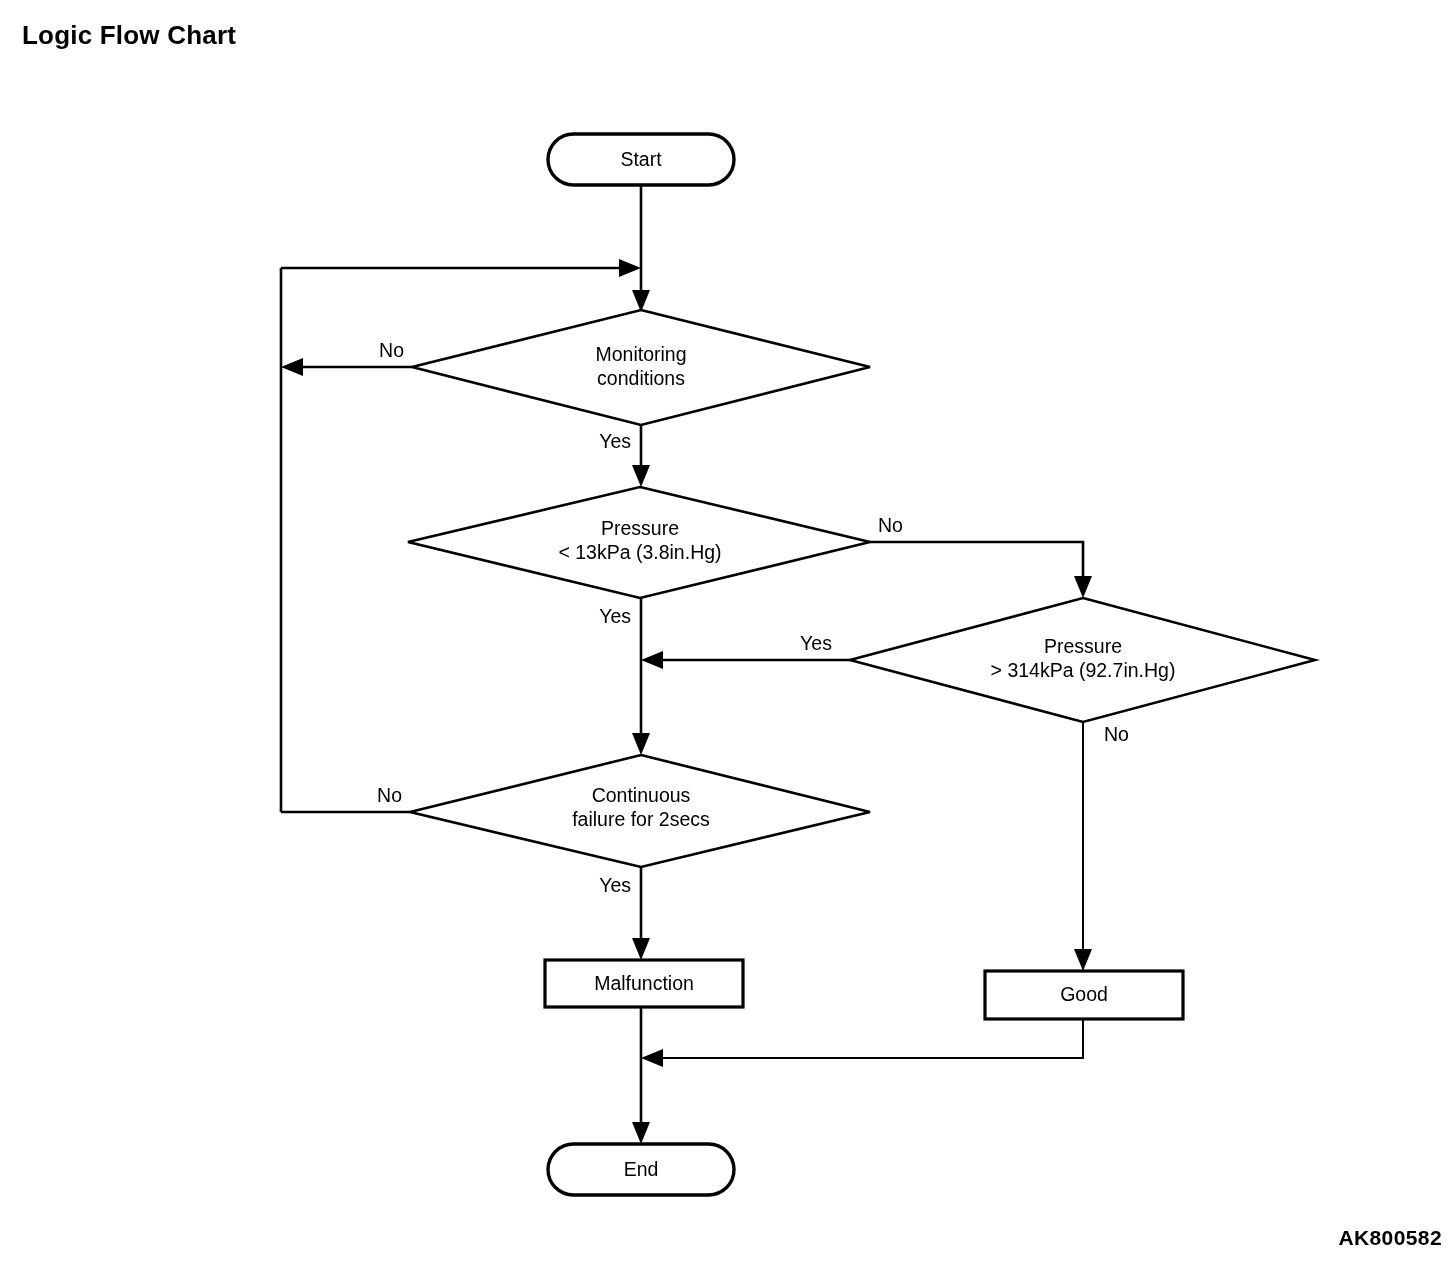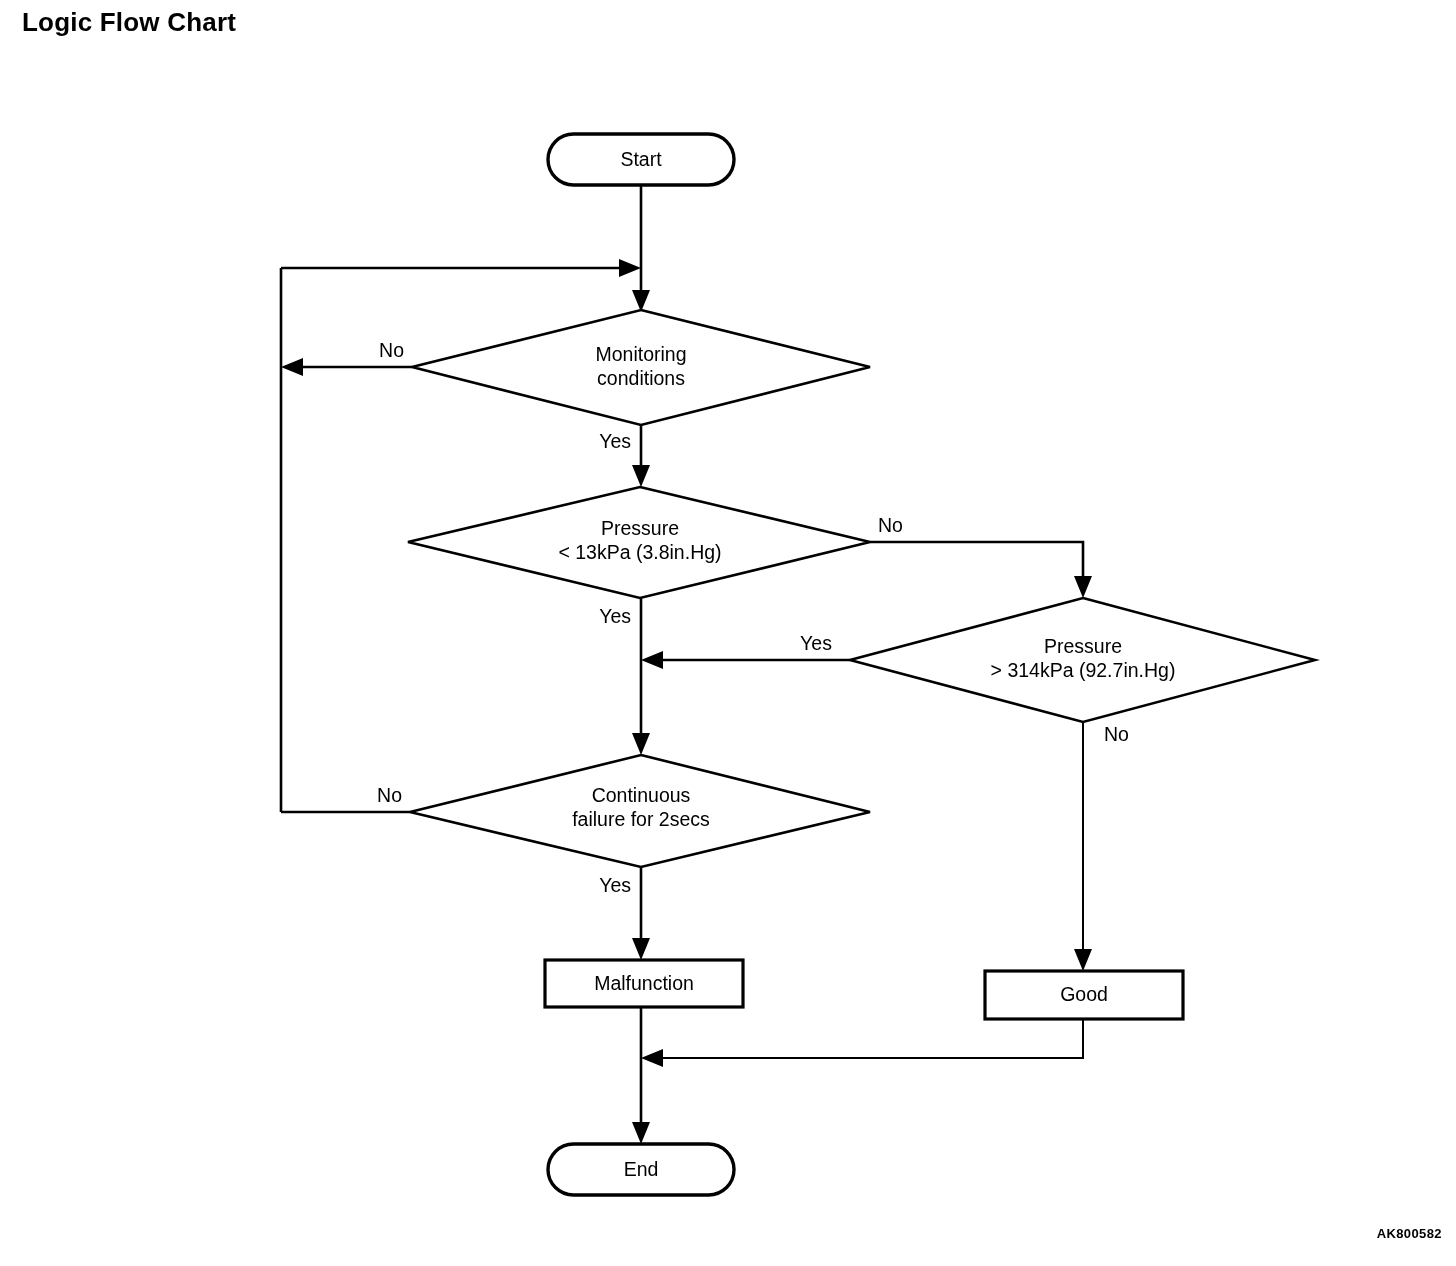--- a/index.html
+++ b/index.html
@@ -11,32 +11,32 @@
     width: 1456px;
     height: 1266px;
     font-family: "Liberation Sans", sans-serif;
     color: #000000;
     position: relative;
     overflow: hidden;
   }
   #page-title {
     position: absolute;
     left: 22px;
-    top: 7px;
+    top: 20px;
     font-size: 26px;
     font-weight: bold;
     letter-spacing: 0.2px;
     color: #000000;
     white-space: nowrap;
   }
   #ref-code {
     position: absolute;
     right: 14px;
     top: 1226px;
-    font-size: 13px;
+    font-size: 21px;
     font-weight: bold;
     letter-spacing: 0.4px;
     color: #000000;
     white-space: nowrap;
   }
   #flow-svg {
     position: absolute;
     left: 0;
     top: 0;
     width: 1456px;

